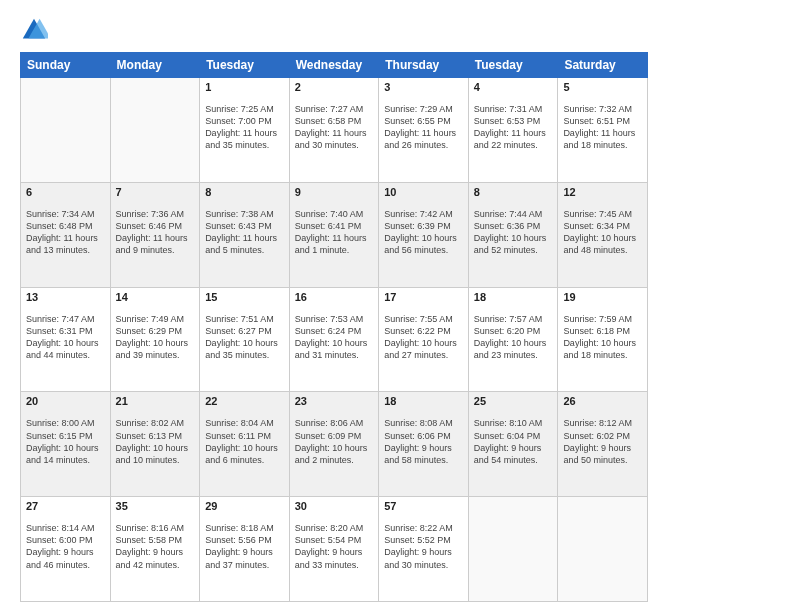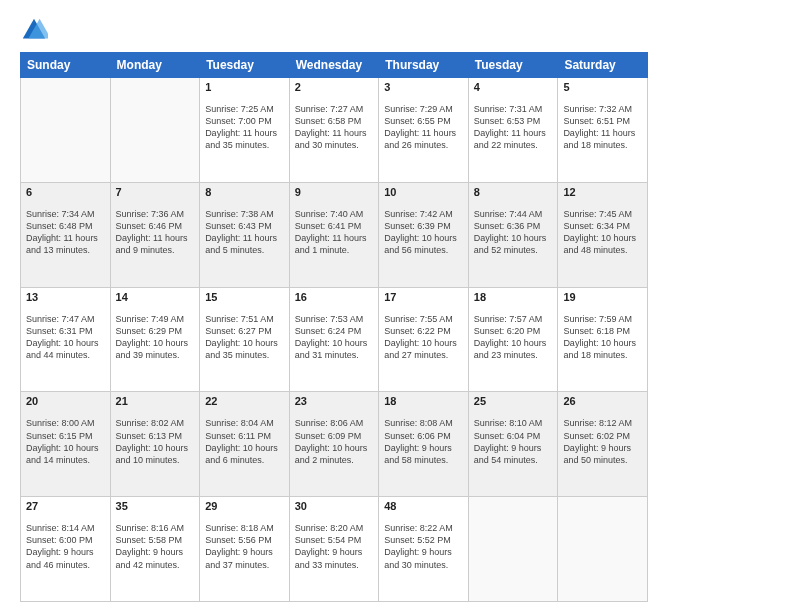--- a/index.html
+++ b/index.html
@@ -261,21 +261,21 @@
           </td>
           <td>
             <span class="day-num">29</span>
             <div class="day-info">Sunrise: 8:18 AM<br>Sunset: 5:56 PM<br>Daylight: 9 hours and 37 minutes.</div>
           </td>
           <td>
             <span class="day-num">30</span>
             <div class="day-info">Sunrise: 8:20 AM<br>Sunset: 5:54 PM<br>Daylight: 9 hours and 33 minutes.</div>
           </td>
           <td>
-            <span class="day-num">48</span>
+            <span class="day-num">57</span>
             <div class="day-info">Sunrise: 8:22 AM<br>Sunset: 5:52 PM<br>Daylight: 9 hours and 30 minutes.</div>
           </td>
           <td class="empty-cell"></td>
           <td class="empty-cell"></td>
         </tr>
       </tbody>
   </table>
 </div>
 
 </body></html>

